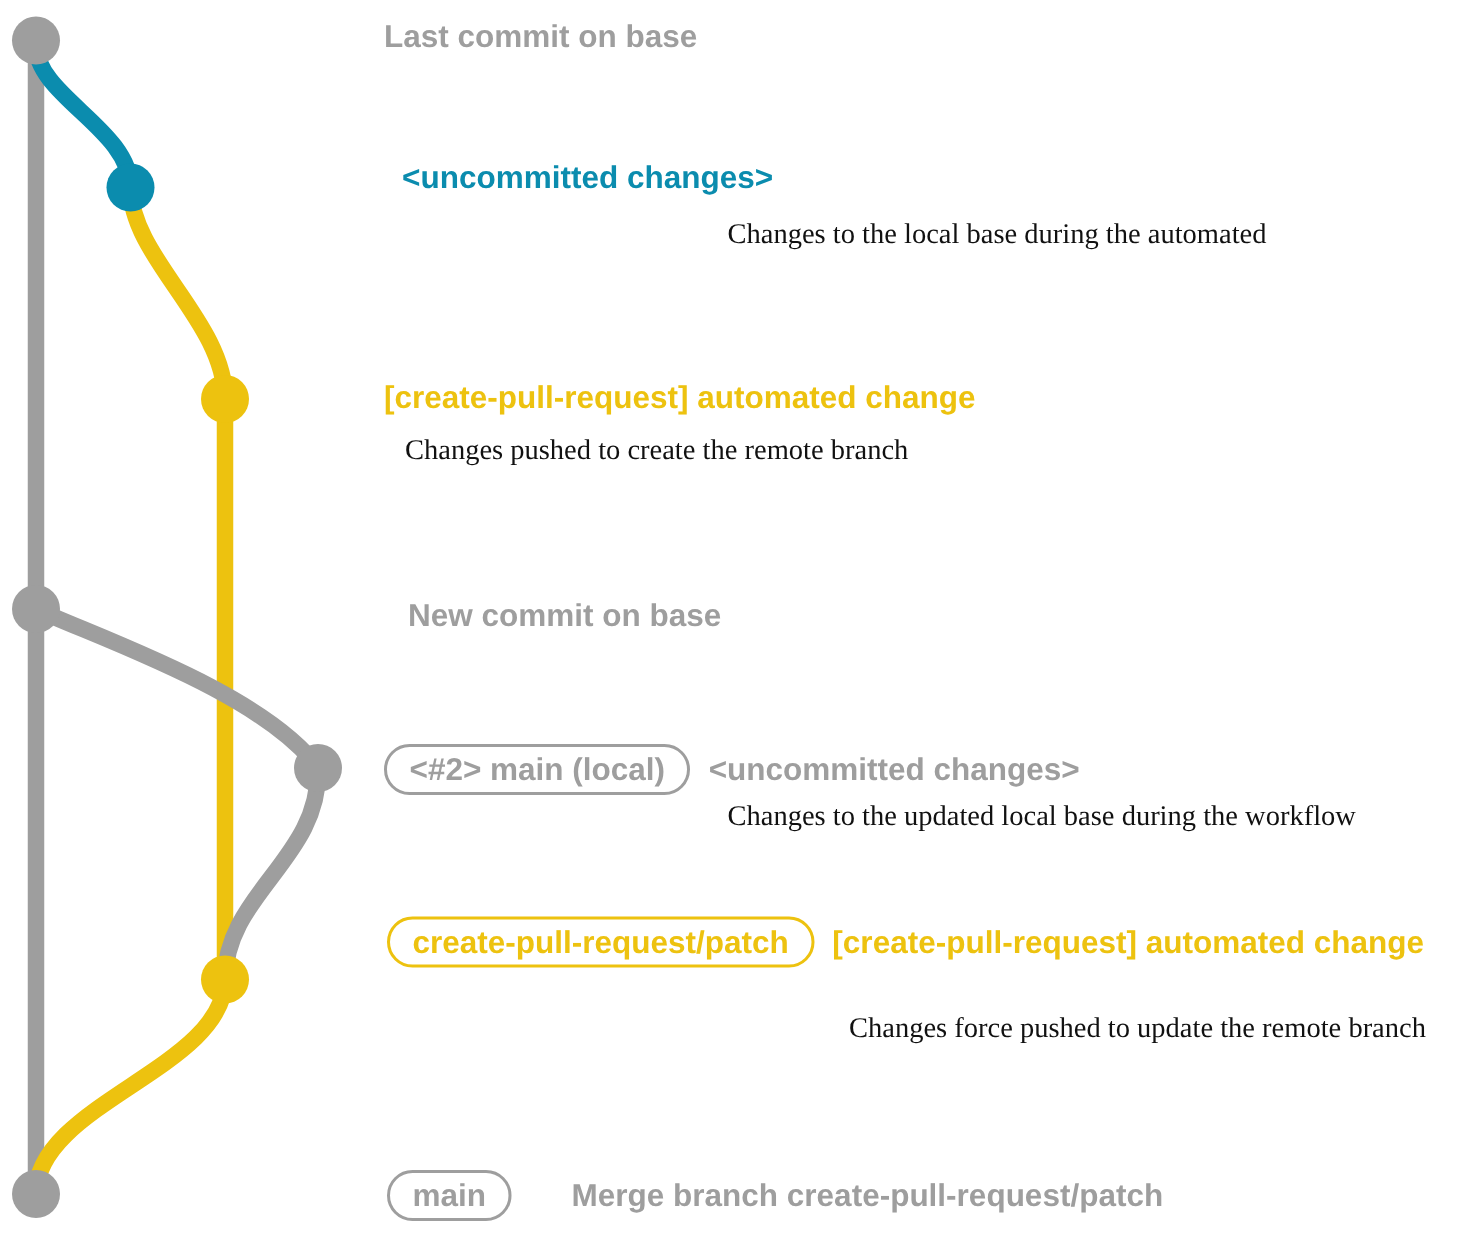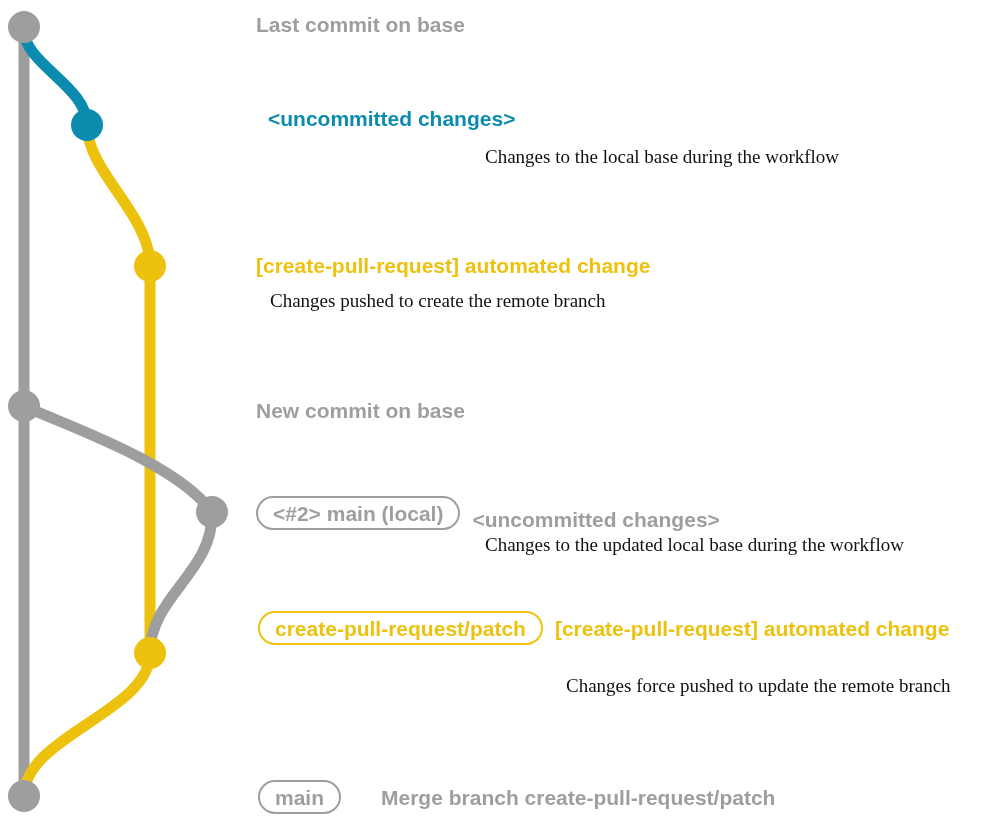--- a/index.html
+++ b/index.html
@@ -120,28 +120,28 @@
   </g>
 </svg>
 
 <div class="labels-layer">
 
   <div class="headline gray" style="left:256px; top:14px;">Last commit on base</div>
 
   <div class="row" style="left:256px; top:108px;">
     <span class="subject teal">&lt;uncommitted changes&gt;</span>
   </div>
-  <div class="note" style="left:485px; top:147px;">Changes to the local base during the workflow</div>
+  <div class="note" style="left:485px; top:147px;">Changes to the local base during the automated</div>
 
   <div class="headline yellow" style="left:256px; top:255px;">[create-pull-request] automated change</div>
   <div class="note" style="left:270px; top:291px;">Changes pushed to create the remote branch</div>
 
-  <div class="headline gray" style="left:256px; top:400px;">New commit on base</div>
+  <div class="headline gray" style="left:272px; top:400px;">New commit on base</div>
 
-  <div class="row" style="left:256px; top:496px;align-items:flex-end;">
+  <div class="row" style="left:256px; top:496px;">
     <span class="pill gray">&lt;#2&gt; main (local)</span>
     <span class="subject gray">&lt;uncommitted changes&gt;</span>
   </div>
   <div class="note" style="left:485px; top:535px;">Changes to the updated local base during the workflow</div>
 
   <div class="row" style="left:258px; top:611px;">
     <span class="pill yellow">create-pull-request/patch</span>
     <span class="subject yellow">[create-pull-request] automated change</span>
   </div>
   <div class="note" style="left:566px; top:676px;">Changes force pushed to update the remote branch</div>

